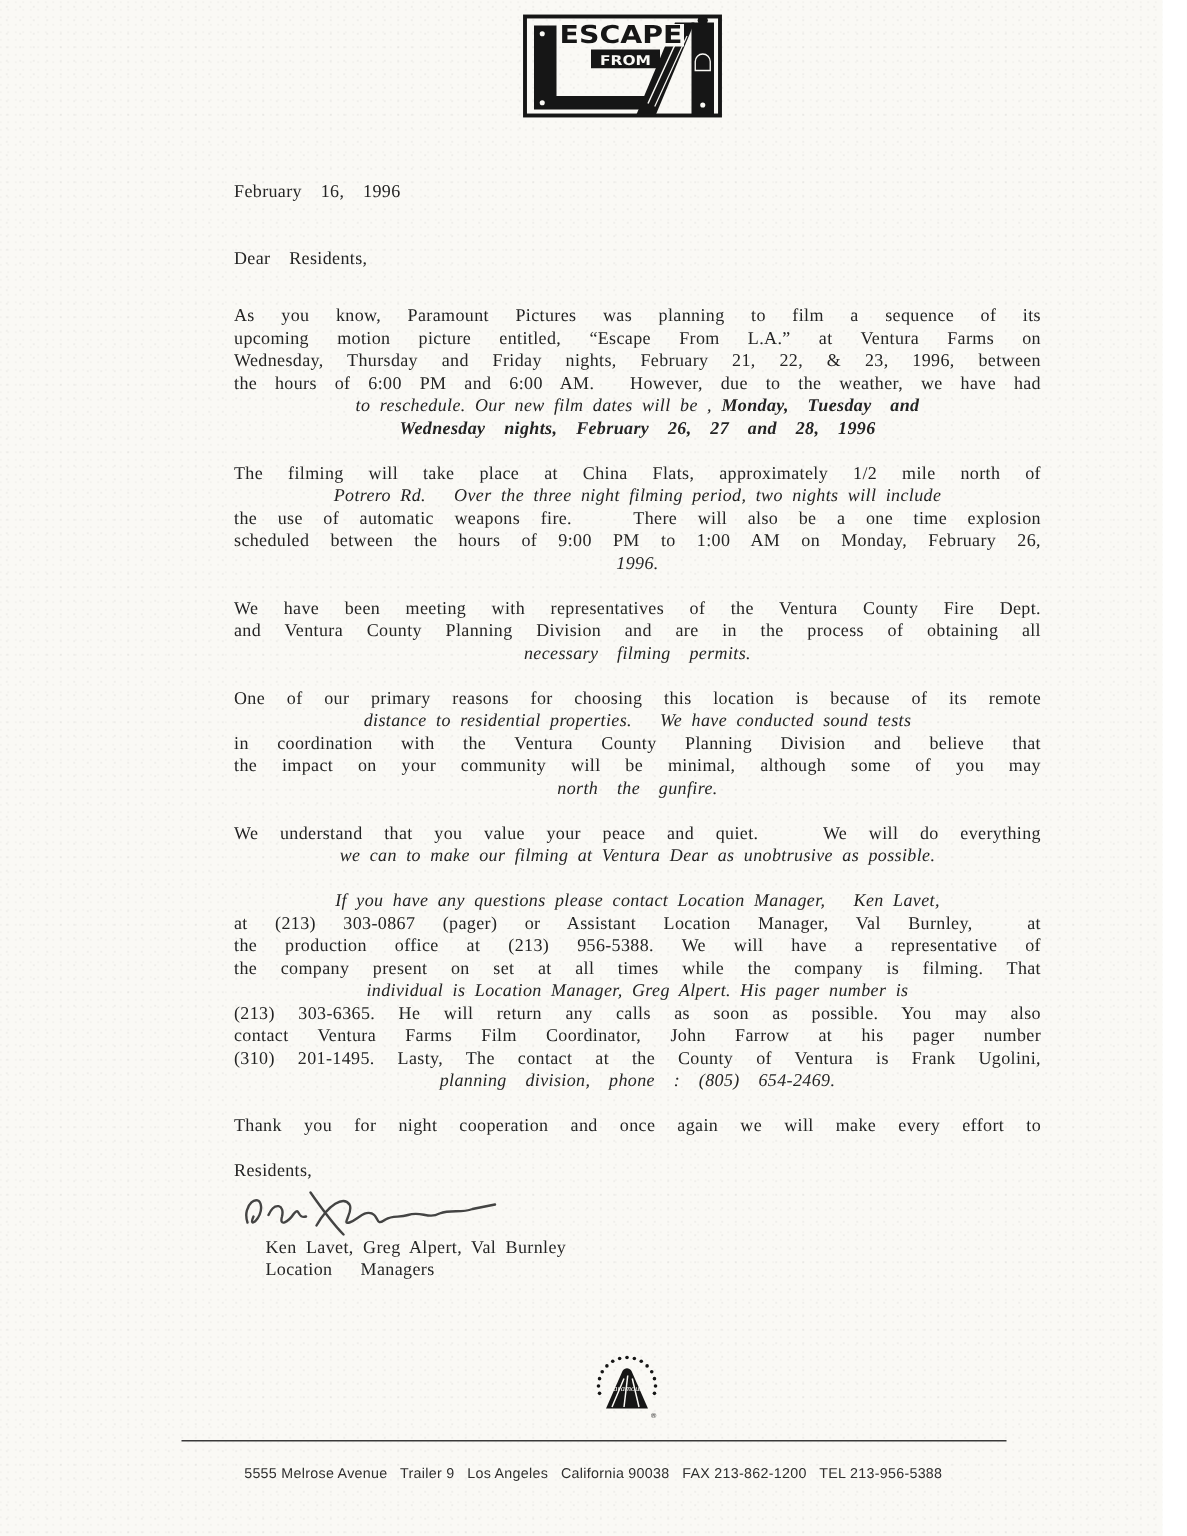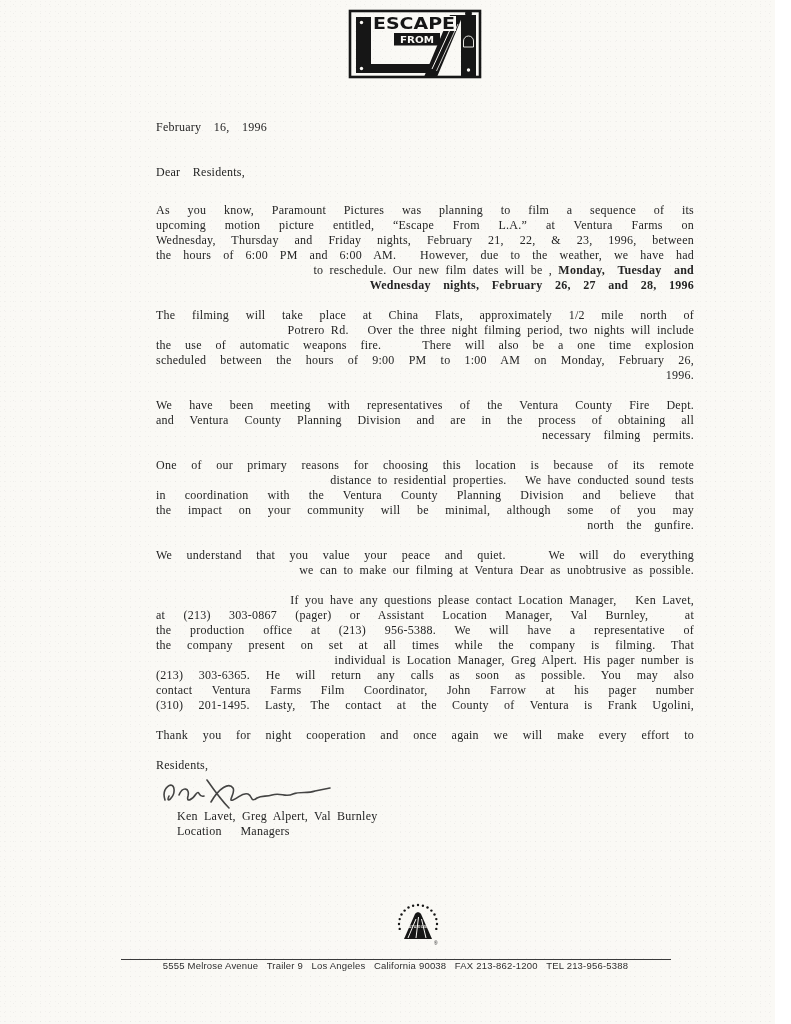--- a/index.html
+++ b/index.html
@@ -16,30 +16,30 @@
   }
   .logo-wrap { position:absolute; top:7px; left:348px; }
   .content {
     position:absolute; top:120px; left:156px; width:538px;
     font-size:12px; line-height:15px; letter-spacing:0.25px; word-spacing:3px;
   }
   .date { margin-bottom:30px; white-space:pre-wrap; }
   .salutation { margin-bottom:23px; white-space:pre-wrap; }
   .paragraph { margin-bottom:15px; }
   .line { text-align:justify; text-align-last:justify; white-space:pre-wrap; }
-  .line.nj { text-align:right; text-align-last:auto; }
+  .line.nj { text-align:center; text-align-last:auto;font-style:italic; }
   .bold { font-weight:bold; }
   .closing-block { margin-top:12px; }
   .closing { white-space:pre-wrap; }
   .signature-svg { display:block; margin:1px 0 -3px 2px; }
   .signers, .signers-title { white-space:pre-wrap;margin-left:21px; }
   .footer { position:absolute; top:901px; left:0; width:791px; text-align:center; }
   .paramount-wrap { display:inline-block; transform:translateX(22px); }
   .footer-rule {
-    width:550px; margin:2px auto 4px; border-top:1.6px solid #3a3a3a; padding-top:0;
+    width:550px; margin:2px auto 4px; border-top:1.6px solid #3a3a3a; padding-top:16px;
   }
   .address {
     font-family:"Liberation Sans", sans-serif; font-size:9.5px; letter-spacing:0.2px;
     color:#2e2e2e; white-space:pre-wrap;
   }
 </style>
 </head>
 <body>
 
 <div class="page">
@@ -107,20 +107,21 @@
         </div>
         <div class="paragraph">
           <div class="line nj"><span>If you have any questions please contact Location Manager,   Ken Lavet,</span></div>
           <div class="line"><span>at (213) 303-0867 (pager) or Assistant Location Manager, Val Burnley,  at</span></div>
           <div class="line"><span>the production office at (213) 956-5388. We will have a representative of</span></div>
           <div class="line"><span>the company present on set at all times while the company is filming. That</span></div>
           <div class="line nj"><span>individual is Location Manager, Greg Alpert. His pager number is</span></div>
           <div class="line"><span>(213) 303-6365. He will return any calls as soon as possible. You may also</span></div>
           <div class="line"><span>contact Ventura Farms Film Coordinator, John Farrow at his pager number</span></div>
           <div class="line"><span>(310) 201-1495. Lasty, The contact at the County of Ventura is Frank Ugolini,</span></div>
+          <div class="line nj"><span>planning  division,  phone  :  (805)  654-2469.</span></div>
         </div>
         <div class="paragraph">
           <div class="line"><span>Thank you for night cooperation and once again we will make every effort to</span></div>
         </div>
       </div>
 
     <div class="closing-block">
       <div class="closing">Residents,</div>
       <svg class="signature-svg" width="190" height="38" viewBox="0 0 190 38">
         <path d="M7 26 C3 14 15 6 16 15 C17 23 7 31 11 22

